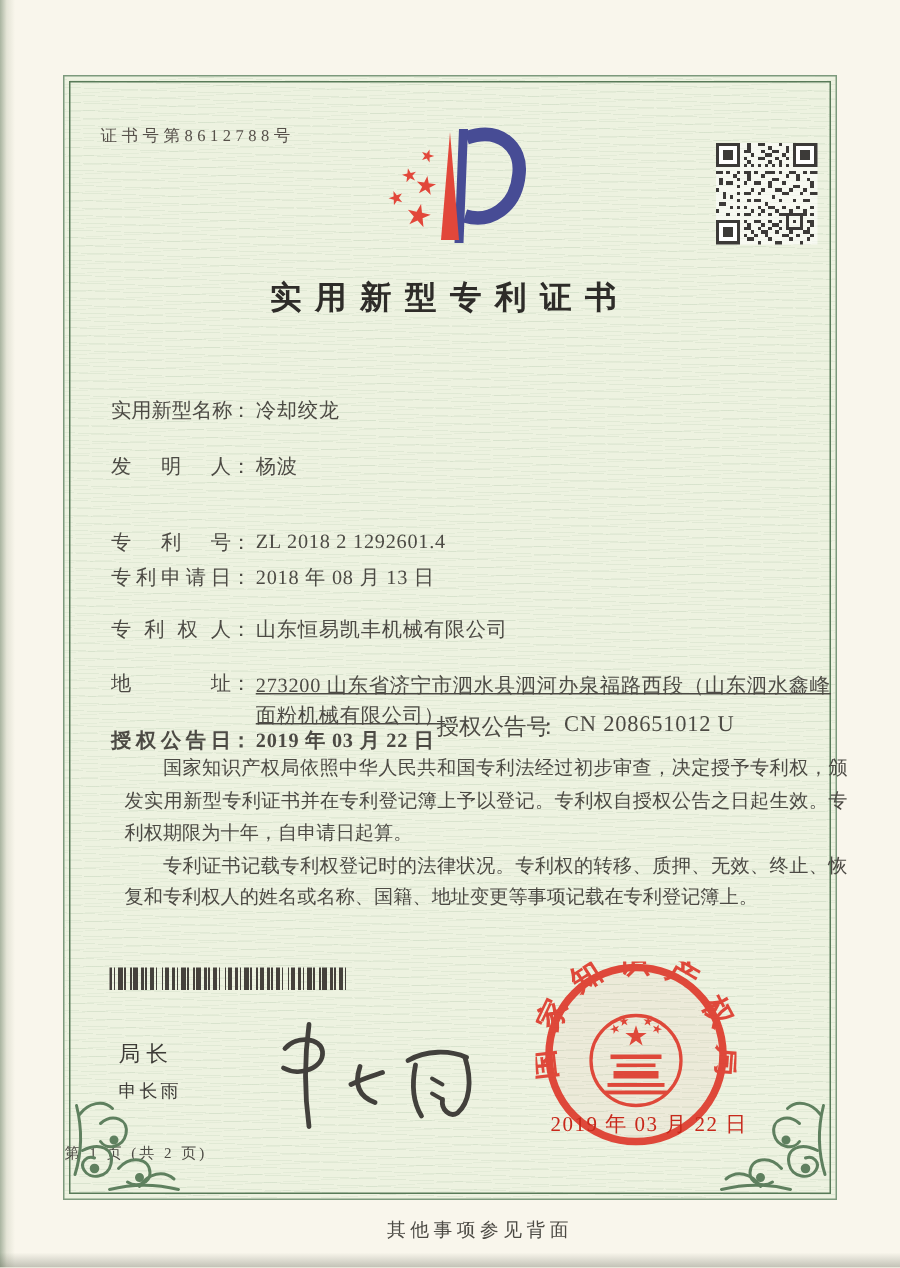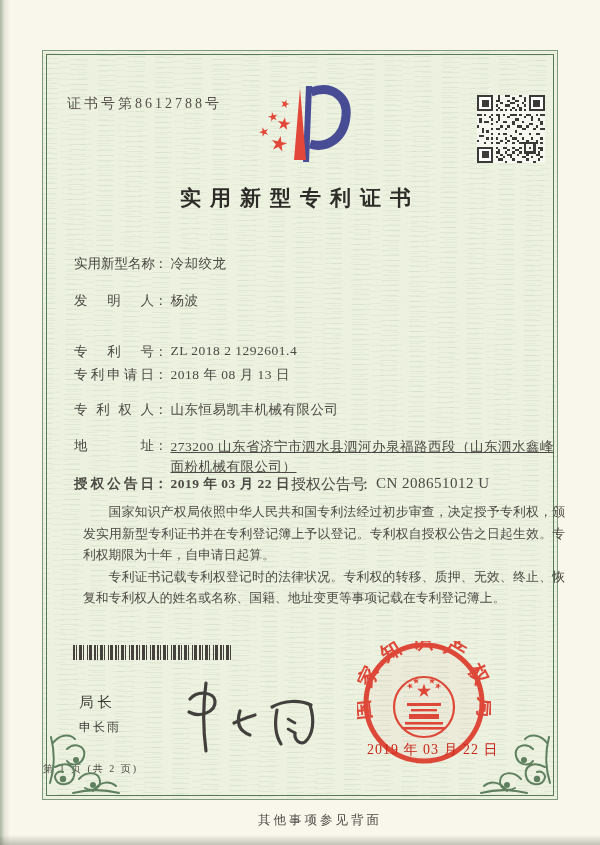--- a/index.html
+++ b/index.html
@@ -17,27 +17,27 @@
   
   .frame{position:absolute;left:42px;top:50px;width:514px;height:748px;
     border:1.6px solid #7d9a7d;background:#edf2e0;
     background-image:
       repeating-linear-gradient(2deg,rgba(110,150,110,.10) 0 .6px,rgba(0,0,0,0) .6px 5px),
       repeating-linear-gradient(-3deg,rgba(110,150,110,.07) 0 .6px,rgba(0,0,0,0) .6px 6px);
   }
   .frame-inner{position:absolute;left:3px;top:3px;right:3px;bottom:3px;
     border:1px solid #587a58;}
   .txt{position:absolute;white-space:nowrap;}
-  .cert-number{left:24px;top:44px;font-size:14px;letter-spacing:3px;color:#56504a;}
+  .cert-number{left:24px;top:32px;font-size:11px;letter-spacing:3px;color:#56504a;}
   .logo{position:absolute;left:210px;top:30px;width:100px;height:90px;}
   .qr{position:absolute;left:434px;top:44px;width:68px;height:68px;}
   .title{left:0;top:133px;width:100%;text-align:center;font-size:21px;
     letter-spacing:9px;color:#2e2c29;font-weight:600;}
   
-  .frow{position:absolute;left:31px;font-size:13.5px;color:#4c4a44;white-space:nowrap;}
+  .frow{position:absolute;left:31px;font-size:13.5px;color:#4c4a44;white-space:nowrap;margin-top:10px;}
   .flabel{display:inline-block;width:80px;text-align:justify;text-align-last:justify;vertical-align:top;}
   .fcolon{display:inline-block;vertical-align:top;}
   .fvalue{display:inline-block;margin-left:3px;letter-spacing:.5px;vertical-align:top;}
   .fvalue.wrap{white-space:normal;width:396px;line-height:20px;text-decoration:underline;}
   .r-name{top:204px;} .r-inventor{top:241px;} .r-patno{top:292px;}
   .r-filing{top:315px;} .r-patentee{top:350px;} .r-address{top:386px;}
   .r-grant{top:424px;font-weight:bold;} .grant2{position:absolute;left:248px;top:424px;font-size:15px;white-space:nowrap;}
   .grant2 .flabel{width:67px;}
   
   .body-text{position:absolute;left:40px;top:451px;width:482px;font-size:12.8px;

